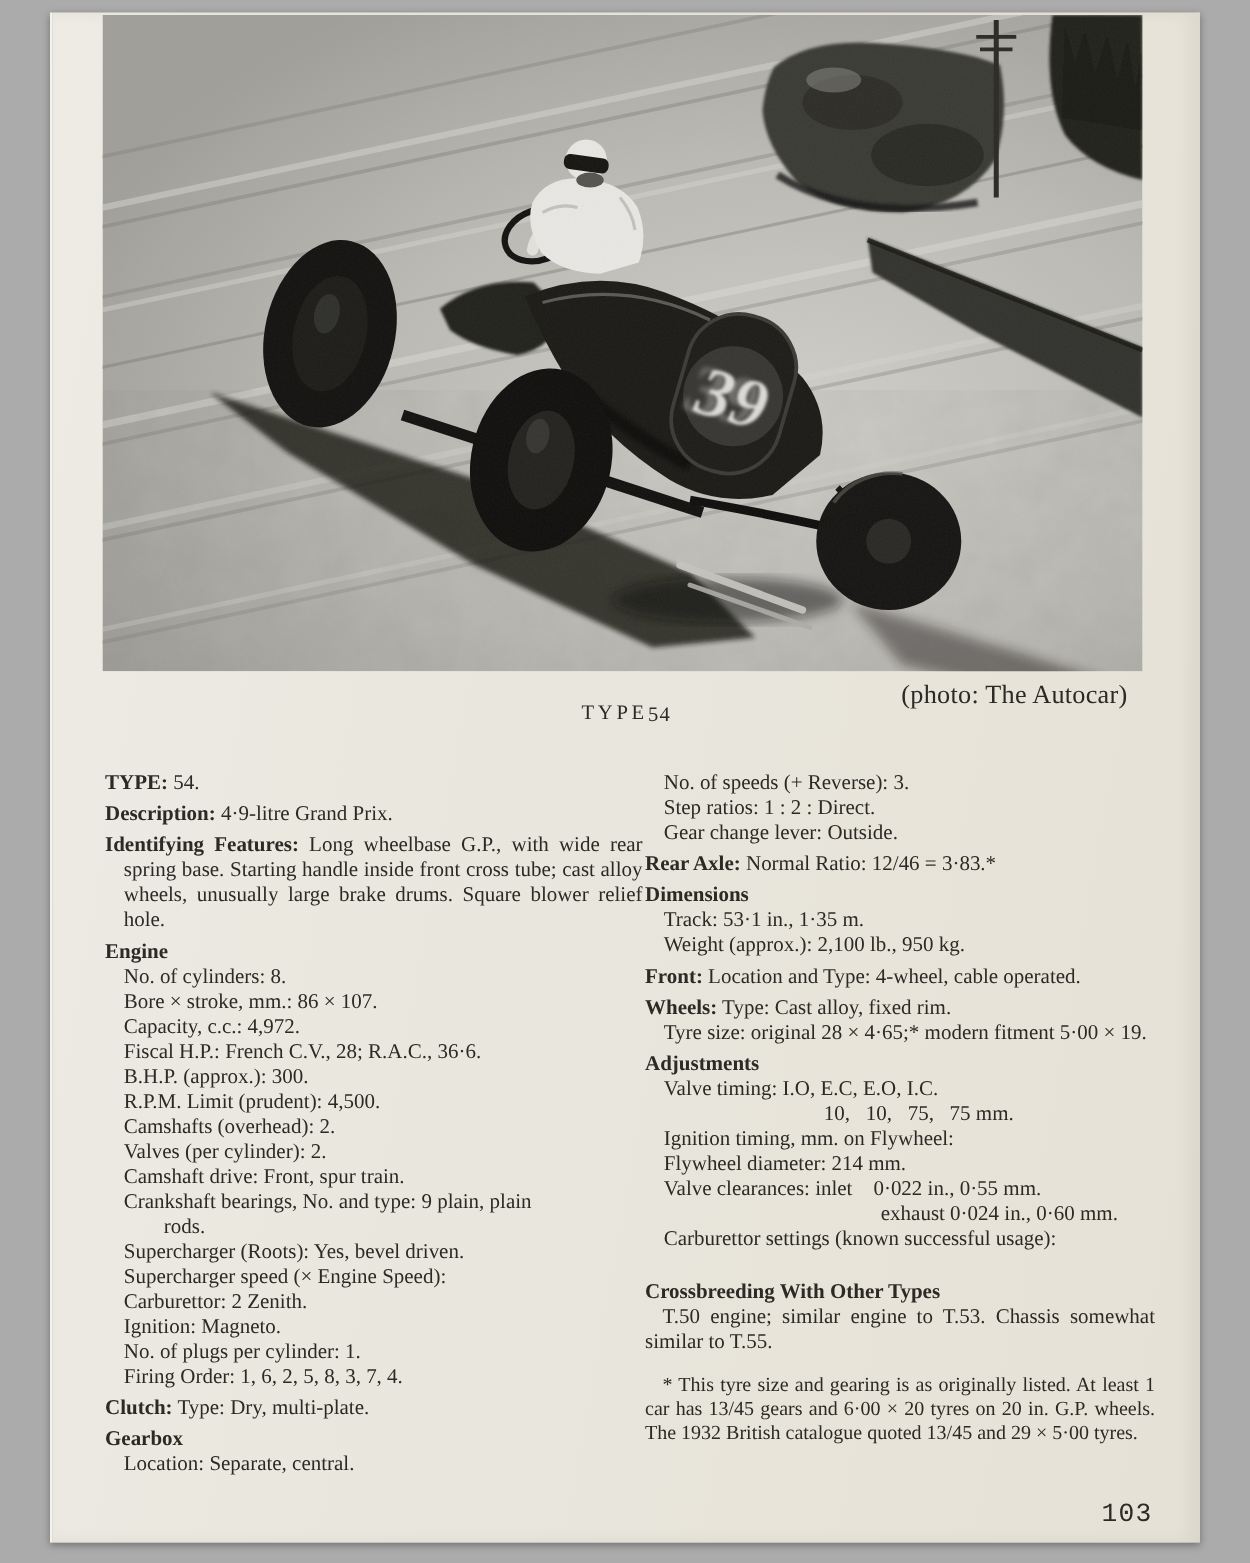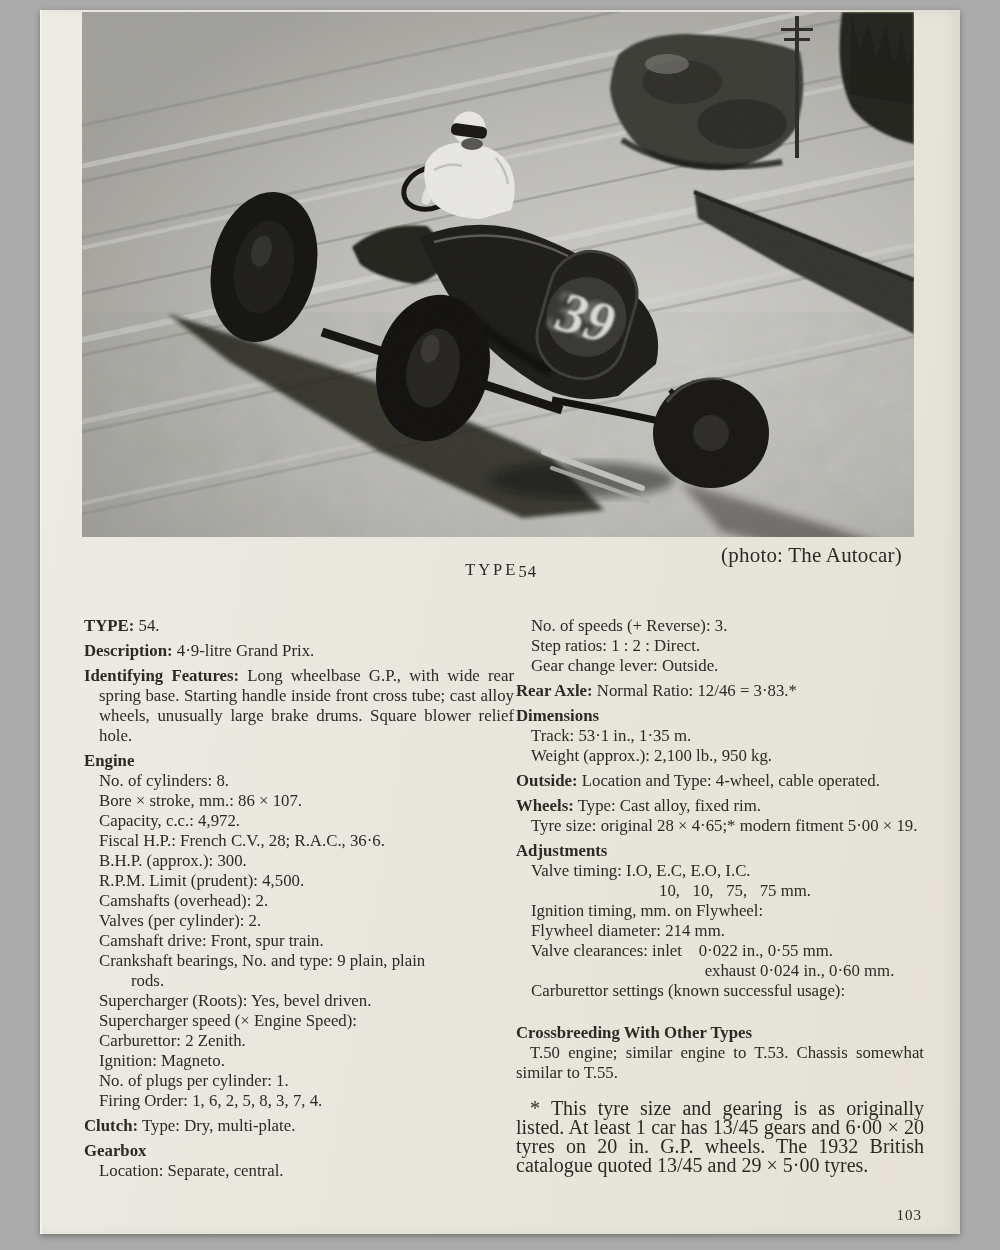--- a/index.html
+++ b/index.html
@@ -41,25 +41,25 @@
   .e1{padding-left:31px;text-indent:-16px;}
   .e1f{padding-left:15px;text-indent:0;}
   .e2{padding-left:47px;}
   .enum{padding-left:143px;}
   .eexh{padding-left:159px;text-align:center;}
   .just{text-align:justify;}
   .lab{font-weight:bold;}
   .xhead{font-weight:bold;margin-top:22px !important;}
   .xpara{text-indent:14px;text-align:justify;}
   .footnote{
-    margin-top:16px !important;font-size:20px;line-height:19px;
+    margin-top:16px !important;font-size:16px;line-height:19px;
     text-indent:14px;text-align:justify;
   }
   .pagenum{
-    position:absolute;right:38px;bottom:10px;font-size:15px;letter-spacing:1px;
+    position:absolute;right:38px;bottom:10px;font-size:21px;letter-spacing:1px;font-family:Liberation Mono, monospace;
   }
 </style>
 </head>
 <body>
 
 <div class="page">
 
   <svg class="photo" viewBox="0 0 832 525" xmlns="http://www.w3.org/2000/svg">
     <defs>
       <radialGradient id="gLight" cx="0.66" cy="0.62" r="0.75">
@@ -231,21 +231,21 @@
   </div>
 
   <div class="col right">
     <p class="e1"><span>No. of speeds (+ Reverse): 3.</span></p>
     <p class="e1"><span>Step ratios: 1 : 2 : Direct.</span></p>
     <p class="e1"><span>Gear change lever: Outside.</span></p>
     <p class="e0"><span class="lab">Rear Axle:</span><span> Normal Ratio: 12/46 = 3·83.*</span></p>
     <p class="e0"><span class="lab">Dimensions</span></p>
     <p class="e1"><span>Track: 53·1 in., 1·35 m.</span></p>
     <p class="e1"><span>Weight (approx.): 2,100 lb., 950 kg.</span></p>
-    <p class="e0"><span class="lab">Outside:</span><span> Location and Type: 4-wheel, cable operated.</span></p>
+    <p class="e0"><span class="lab">Front:</span><span> Location and Type: 4-wheel, cable operated.</span></p>
     <p class="e0"><span class="lab">Wheels:</span><span> Type: Cast alloy, fixed rim.</span></p>
     <p class="e1f just"><span>Tyre size: original 28 × 4·65;* modern fitment 5·00 × 19.</span></p>
     <p class="e0"><span class="lab">Adjustments</span></p>
     <p class="e1"><span>Valve timing: I.O, E.C, E.O, I.C.</span></p>
     <p class="enum"><span>10,&nbsp;&nbsp;&nbsp;10,&nbsp;&nbsp;&nbsp;75,&nbsp;&nbsp;&nbsp;75 mm.</span></p>
     <p class="e1"><span>Ignition timing, mm. on Flywheel:</span></p>
     <p class="e1"><span>Flywheel diameter: 214 mm.</span></p>
     <p class="e1"><span>Valve clearances: inlet&nbsp;&nbsp;&nbsp;&nbsp;0·022 in., 0·55 mm.</span></p>
     <p class="eexh"><span>exhaust 0·024 in., 0·60 mm.</span></p>
     <p class="e1"><span>Carburettor settings (known successful usage):</span></p>

